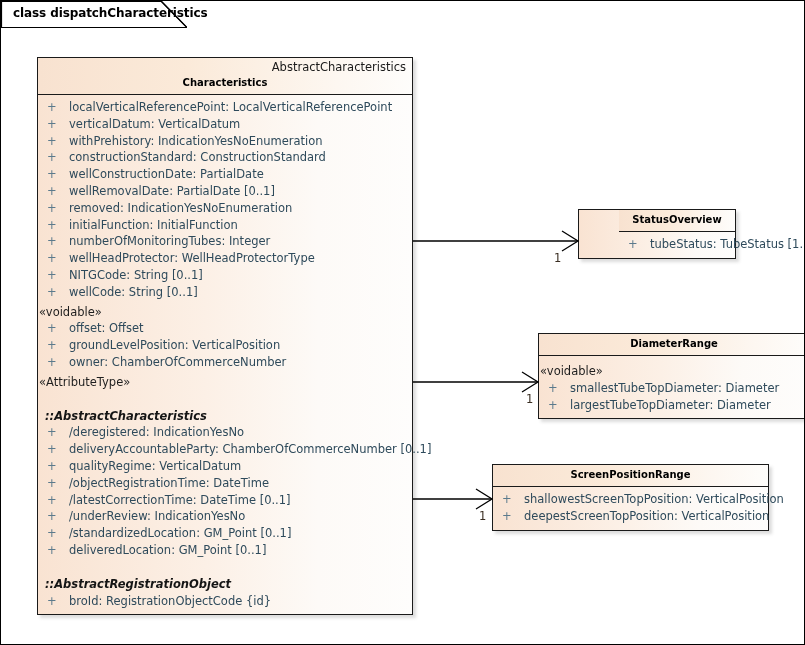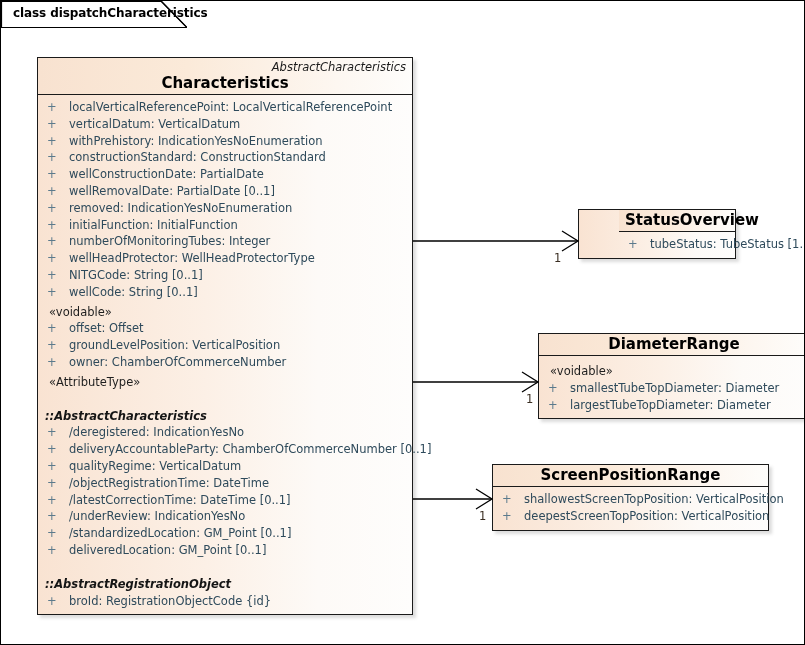--- a/index.html
+++ b/index.html
@@ -54,29 +54,28 @@
   }
   .uml-header {
     position: relative;
     box-sizing: border-box;
     border-bottom: 1px solid #1a1a1a;
     background: linear-gradient(to right, #f8e2d0 0%, #fbead9 40%, #fdf7f1 80%, #fefdfb 100%);
     padding: 2px 6px 3px 6px;
   }
   .stereo-right {
     text-align: right;
-    font-style: italic;
     font-size: 11.5px;
     color: #1a1a1a;
     line-height: 15px;
     white-space: nowrap;
   }
   .class-name {
     text-align: center;
-    font-size: 15px;
+    font-size: 10px;
     font-weight: bold;
     color: #000000;
     line-height: 16px;
     white-space: nowrap;
   }
   .uml-body {
     position: relative;
     padding: 4px 0 5px 0;
   }
 
@@ -96,21 +95,21 @@
     color: #5b7a8c;
     font-size: 11.5px;
   }
   .attr-text { color: #2e4a5b; }
 
   .stereo-row {
     font-size: 11.5px;
     line-height: 16.8px;
     color: #1f1f1f;
     white-space: nowrap;
-    padding-left: 11px;
+    padding-left: 1px;
     margin-top: 3px;
   }
   .section-row {
     font-size: 11.5px;
     line-height: 16.8px;
     color: #151515;
     font-style: italic;
     font-weight: bold;
     white-space: nowrap;
     padding-left: 7px;

